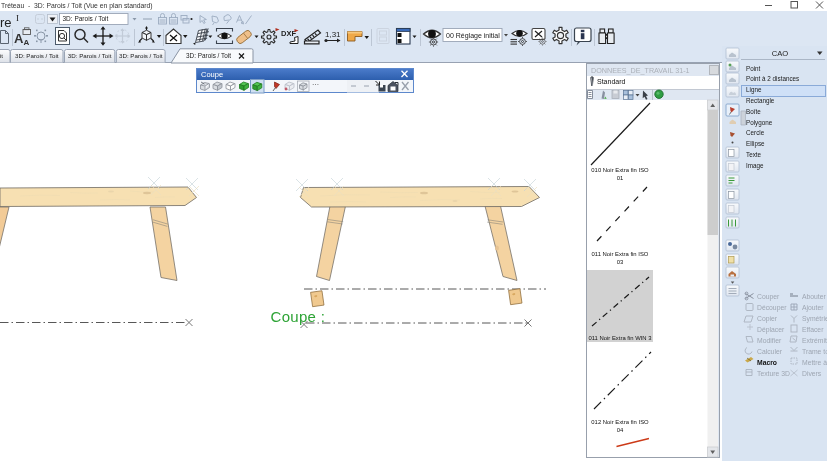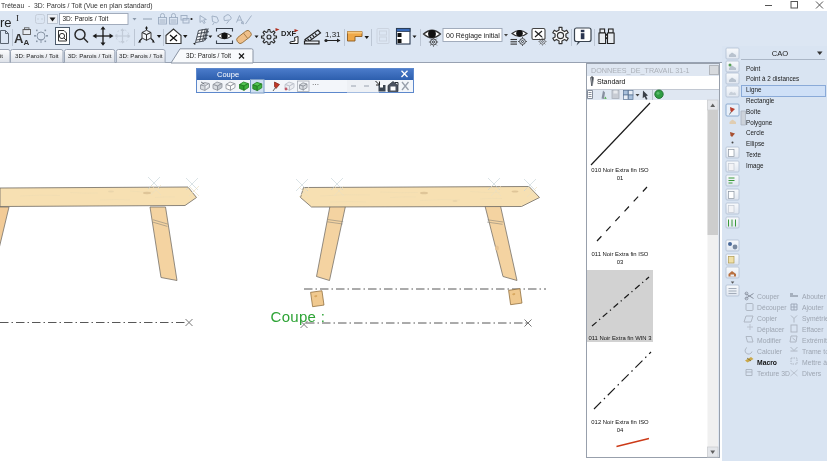--- a/index.html
+++ b/index.html
@@ -356,21 +356,21 @@
     <path d="M185.5 256 l7 7 M192.5 256 l-7 7" stroke="#777" stroke-width="1"></path>
     <line x1="306" y1="260" x2="528" y2="260" stroke="#444" stroke-width="0.9" stroke-dasharray="8.5 3 1.5 3"></line>
     <path d="M300.5 258 l7 7 M307.5 258 l-7 7" stroke="#777" stroke-width="1"></path>
     <path d="M524.5 256.5 l7 7 M531.5 256.5 l-7 7" stroke="#777" stroke-width="1"></path>
     <text x="270.5" y="258.5" font-size="15" letter-spacing="0.3" fill="#2da335">Coupe&nbsp;:</text>
   </g>
 </svg>
 
 <div class="abs" style="left:196px;top:68px;width:218px;height:25px;background:#f3f6fa;border:1px solid #5d88cc;box-sizing:border-box"></div>
 <div class="abs" style="left:197px;top:69px;width:216px;height:11px;background:linear-gradient(#4a7ac9,#2d5fae)"></div>
-<div class="t" style="left:217px;top:70px;font-size:7.5px;color:#fff">Coupe</div>
+<div class="t" style="left:201px;top:70px;font-size:7.5px;color:#fff">Coupe</div>
 <svg width="218" height="25" style="left:196px;top:68px">
   <path d="M205.5 2.8 l6 6.2 M211.5 2.8 l-6 6.2" stroke="#fff" stroke-width="1.3"></path>
 
   <g transform="translate(3,12.5)">
 
     <g stroke="#8a8f98" fill="#d9dde2" stroke-width="0.8">
       <path d="M1.5 4.5 l4-2.5 l4.5 1 l-4 2.5 z M1.5 4.5 l0 4 l4.5 1.5 l0-4.3 M10.5 3 l0 4 l-4.5 2.8"></path>
       <path d="M2 1.5 l3.5 2" stroke="#5a5f68"></path>
     </g>
 

